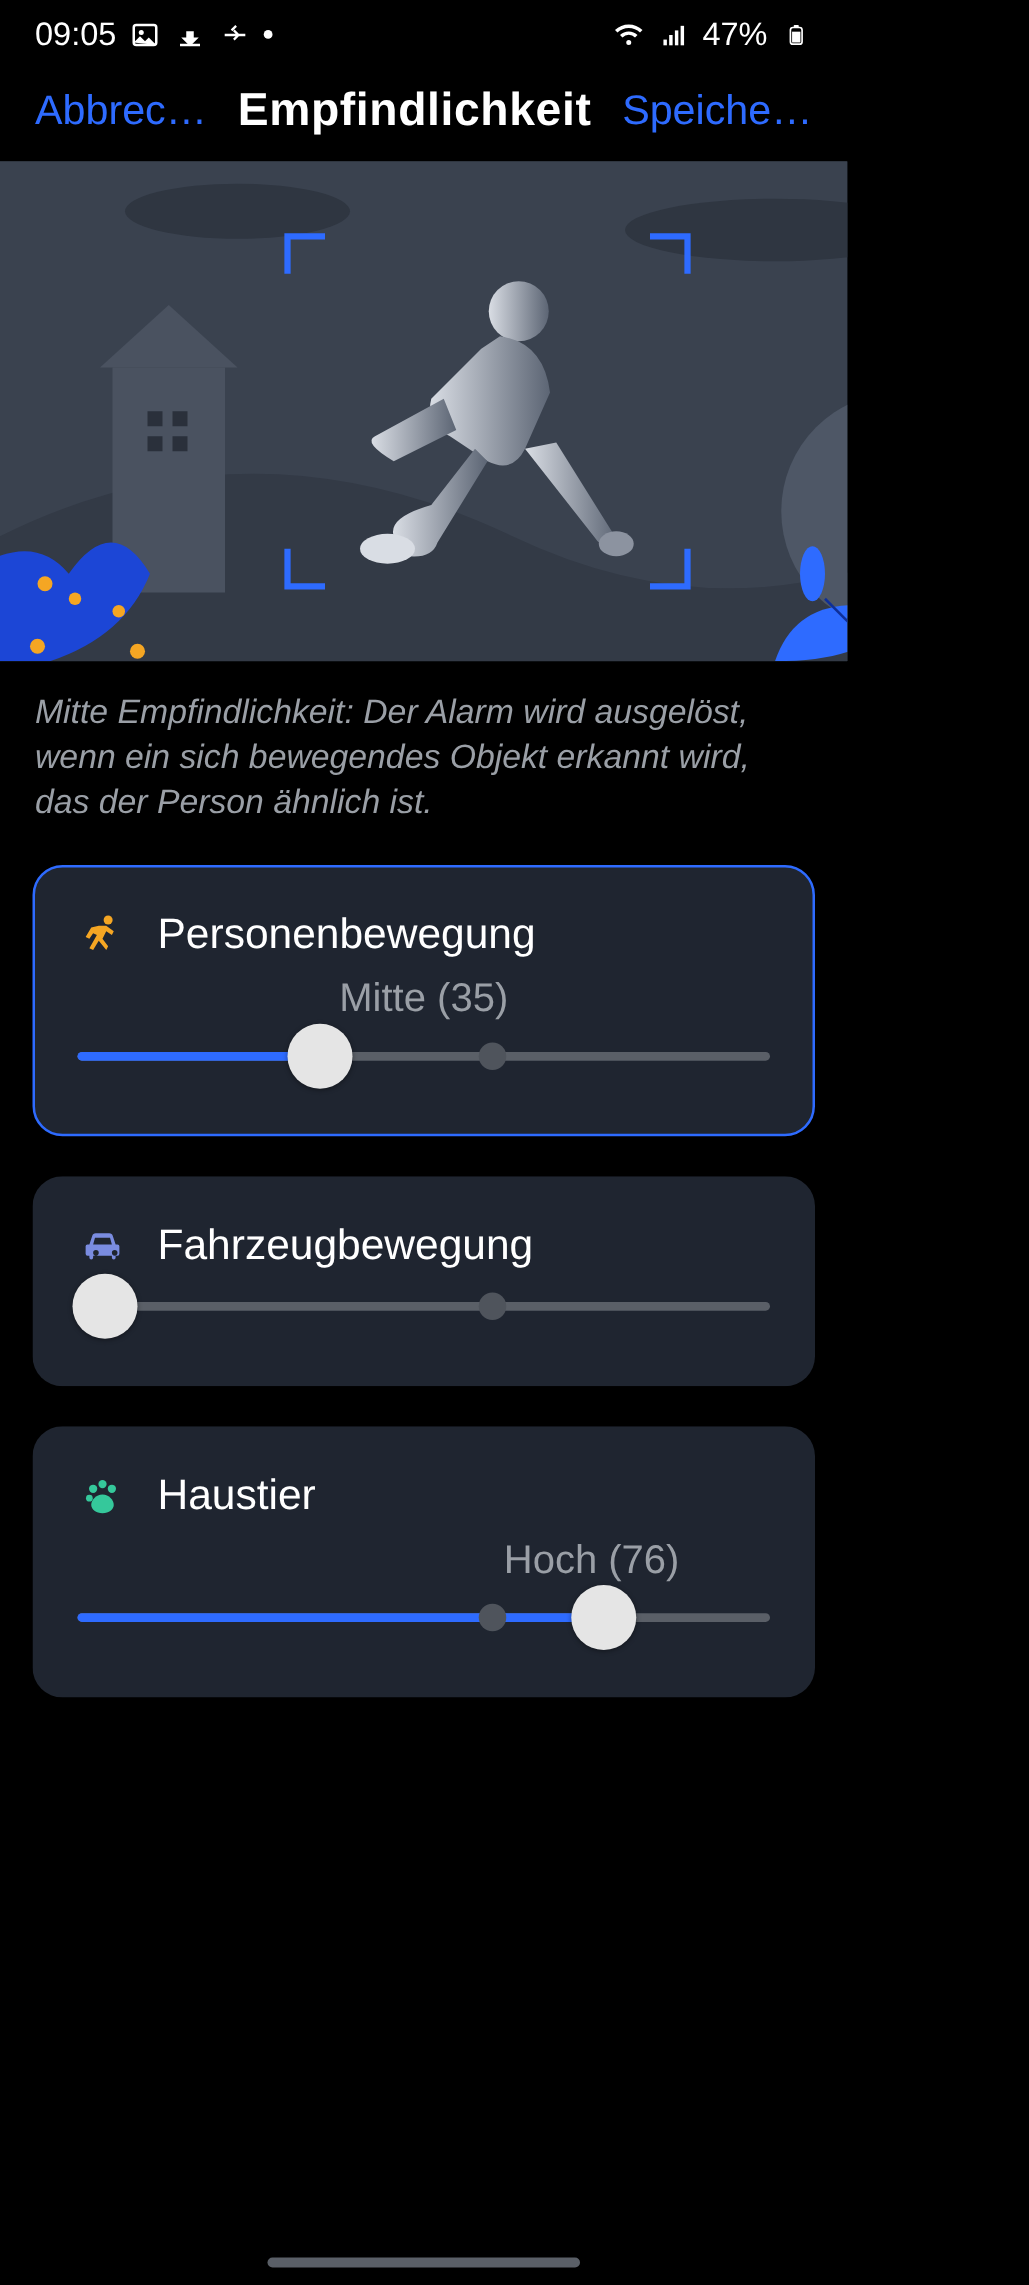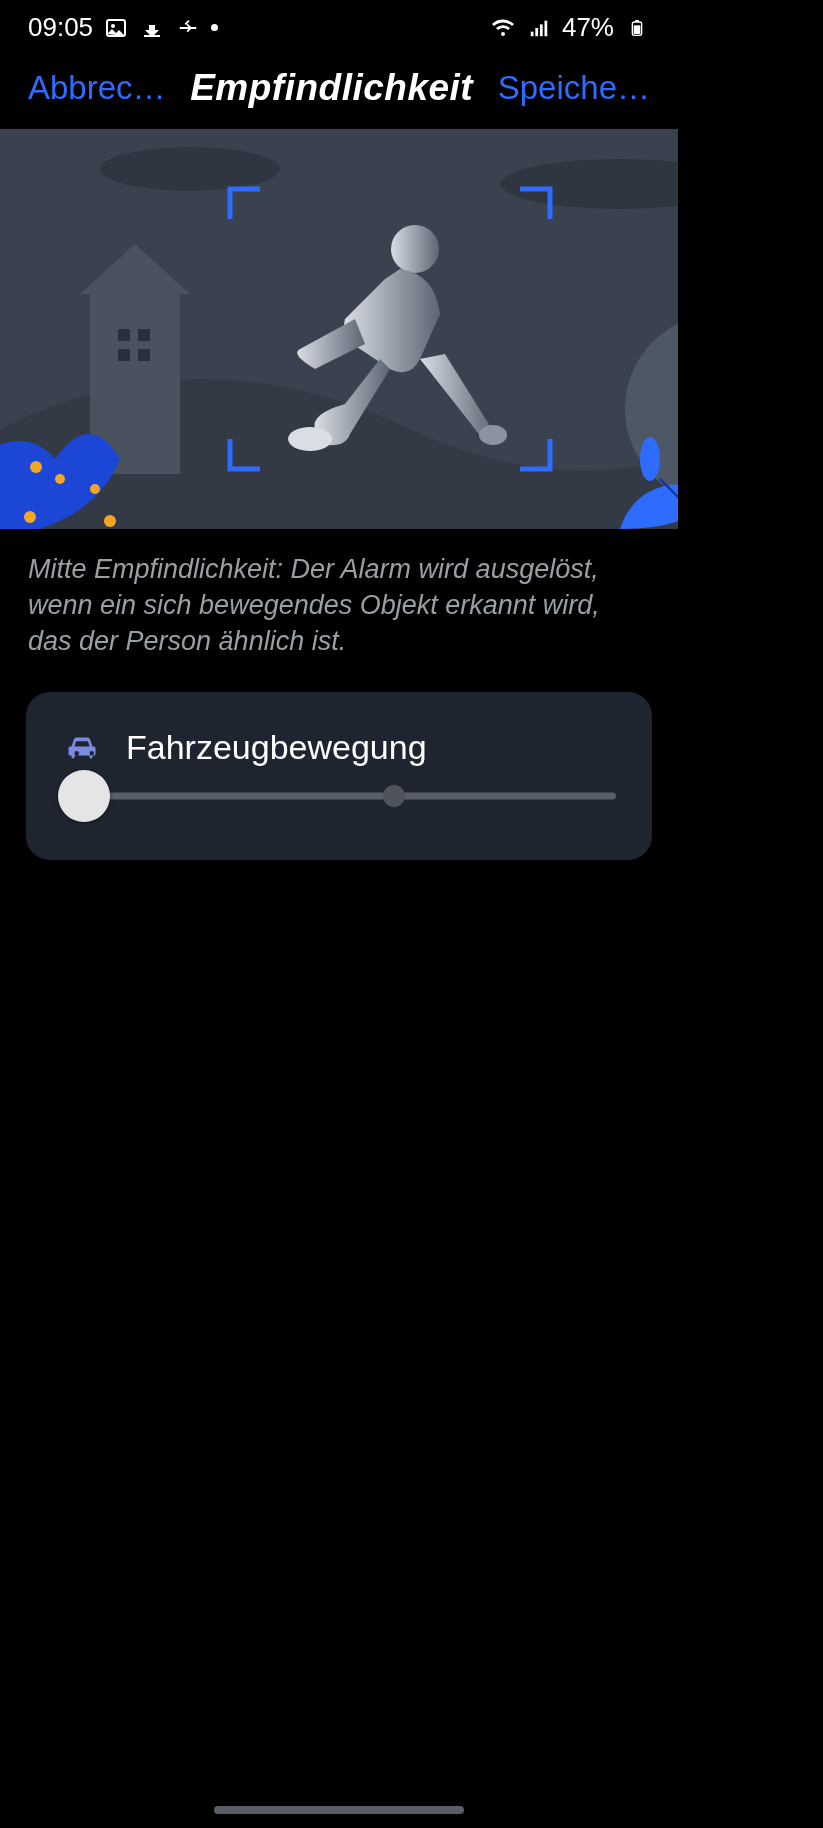--- a/index.html
+++ b/index.html
@@ -14,21 +14,21 @@
   html,body{margin:0;padding:0;background:var(--bg);font-family:-apple-system,Helvetica,Arial,sans-serif;}
   .phone{width:678px;height:1828px;background:var(--bg);position:relative;overflow:hidden;color:var(--text);}
   
   .status{display:flex;justify-content:space-between;align-items:center;padding:12px 28px 6px 28px;font-size:26px;font-weight:500;}
   .status .left,.status .right{display:flex;align-items:center;gap:10px;}
   .status-icon{width:26px;height:26px;display:inline-flex;align-items:center;justify-content:center;}
   .notif-dot{width:7px;height:7px;border-radius:50%;background:#fff;}
   
   .app-header{display:flex;align-items:center;justify-content:space-between;padding:18px 28px 20px 28px;gap:16px;}
   .app-header .side{color:var(--accent);font-size:33px;font-weight:400;max-width:180px;white-space:nowrap;overflow:hidden;text-overflow:ellipsis;}
-  .app-header .title{font-size:37px;font-weight:700;letter-spacing:.5px;font-style:italic;}
+  .app-header .title{font-size:37px;font-weight:700;letter-spacing:.5px;}
   
   .hero{width:100%;height:400px;background:#373E4A;position:relative;overflow:hidden;}
   
   .desc{color:var(--muted);font-size:27px;line-height:1.34;padding:22px 28px 6px 28px;font-style:italic;}
   
   .cards{padding:26px;display:flex;flex-direction:column;gap:32px;}
   .card{background:var(--card);border-radius:24px;padding:34px 34px 40px 34px;border:2px solid transparent;}
   .card.selected{border-color:var(--accent);}
   .card-top{display:flex;align-items:center;gap:24px;}
   .detect-icon{width:40px;height:40px;display:flex;align-items:center;justify-content:center;}
@@ -172,32 +172,71 @@
         <path d="M520 60 h30 v30"></path>
         <path d="M260 340 h-30 v-30"></path>
         <path d="M520 340 h30 v-30"></path>
       </g>
     </svg>
   </div>
 
   <div class="desc">Mitte Empfindlichkeit: Der Alarm wird ausgelöst, wenn ein sich bewegendes Objekt erkannt wird, das der Person ähnlich ist.</div>
 
   <div class="cards" id="cards">
+      <div class="card selected">
+    <div class="card-top">
+      <span class="detect-icon">
+            <svg viewBox="0 0 24 24" width="36" height="36" fill="#F5A623">
+              <circle cx="15" cy="4" r="2.4"></circle>
+              <path d="M14 7l4 3-1 2-3-2-2 4 3 4-1 2-4-5-3 5-2-1 4-7-2-1-2 3-2-1 3-5 4-1z"></path>
+            </svg>
+          </span>
+      <span class="card-title">Personenbewegung</span>
+    </div>
+    <div class="value-label" style="text-align:center;">Mitte (35)</div>
+    <div class="slider">
+      <div class="track"></div>
+      <div class="fill" style="width:35%"></div>
+      <div class="marker" style="left:60%"></div>
+      <div class="thumb" style="left:35%"></div>
+    </div>
+      </div>
       <div class="card">
     <div class="card-top">
       <span class="detect-icon">
             <svg viewBox="0 0 24 24" width="36" height="36" fill="#7A8CE0">
               <path d="M5 11l1.5-4.5A2 2 0 018.4 5h7.2a2 2 0 011.9 1.5L19 11h1a1 1 0 011 1v4a1 1 0 01-1 1h-1v1a1 1 0 01-2 0v-1H7v1a1 1 0 01-2 0v-1H4a1 1 0 01-1-1v-4a1 1 0 011-1h1zm2 0h10l-1-3.5H8L7 11zm0 4.5A1.5 1.5 0 108.5 14 1.5 1.5 0 007 15.5zm10 0A1.5 1.5 0 1018.5 14 1.5 1.5 0 0017 15.5z"></path>
             </svg>
           </span>
       <span class="card-title">Fahrzeugbewegung</span>
     </div>
     <div class="slider">
       <div class="track"></div>
       <div class="fill" style="width:0%"></div>
       <div class="marker" style="left:60%"></div>
       <div class="thumb" style="left:4%"></div>
     </div>
       </div>
+      <div class="card">
+    <div class="card-top">
+      <span class="detect-icon">
+            <svg viewBox="0 0 24 24" width="36" height="36" fill="#35C89B">
+              <circle cx="7" cy="8" r="2.2"></circle>
+              <circle cx="12" cy="5.5" r="2.2"></circle>
+              <circle cx="17" cy="8" r="2.2"></circle>
+              <circle cx="5" cy="13" r="1.8"></circle>
+              <path d="M12 11c3.5 0 6 3 6 5.5S15.5 21 12 21s-6-2-6-4.5S8.5 11 12 11z"></path>
+            </svg>
+          </span>
+      <span class="card-title">Haustier</span>
+    </div>
+    <div class="value-label" style="text-align:left;padding-left:calc(76% - 80px);">Hoch (76)</div>
+    <div class="slider">
+      <div class="track"></div>
+      <div class="fill" style="width:76%"></div>
+      <div class="marker" style="left:60%"></div>
+      <div class="thumb" style="left:76%"></div>
+    </div>
+      </div>
     </div>
 
   <div class="home-ind"></div>
 </div>
 
 </body></html>

